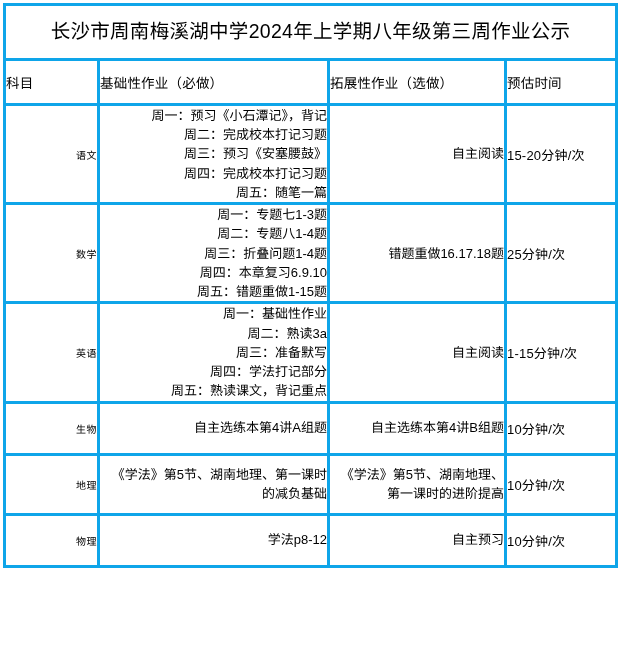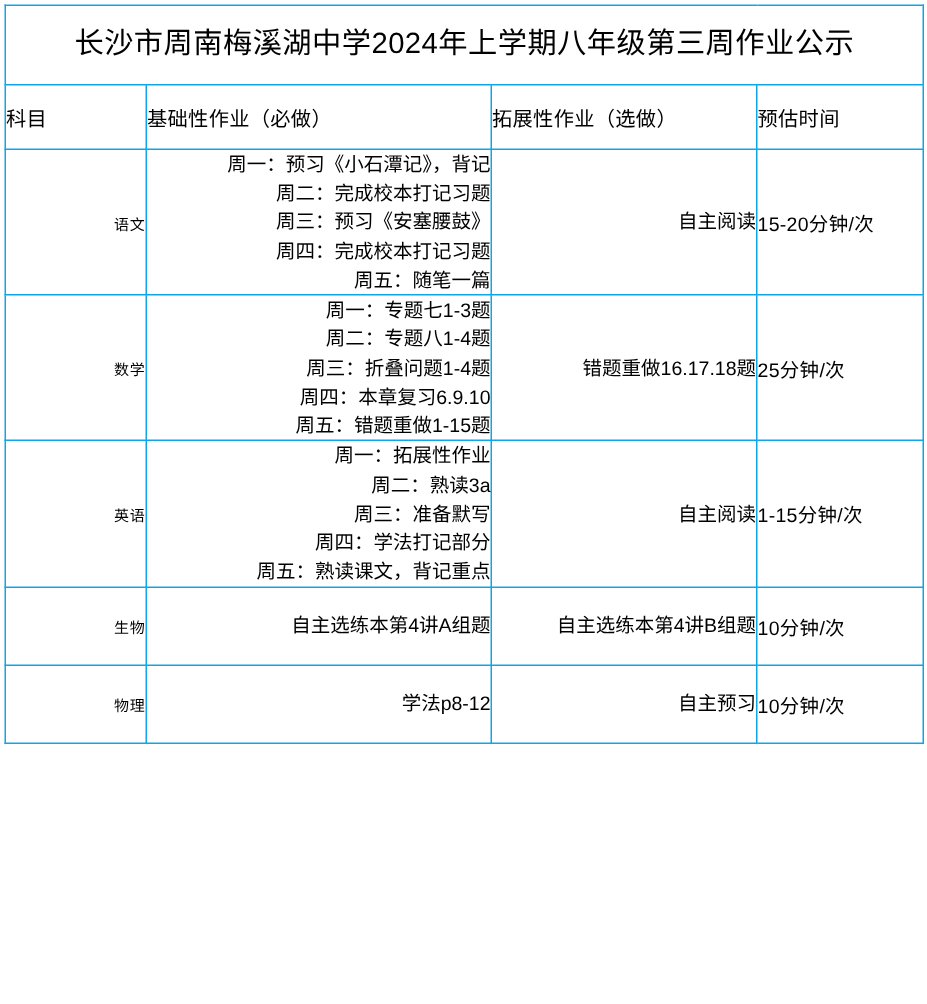--- a/index.html
+++ b/index.html
@@ -22,21 +22,21 @@
     position: relative;
   }
   table.hw-table {
     border-collapse: collapse;
     table-layout: fixed;
     width: 612px;
     margin: 3px 3px 0 3px;
   }
   table.hw-table td,
   table.hw-table th {
-    border: 1px solid #0ea5e9;
+    border: 3px solid #0ea5e9;
     padding: 0;
     vertical-align: middle;
     font-weight: normal;
   }
   
   .title-cell {
     height: 52px;
     text-align: center;
     font-size: 19.5px;
     font-weight: bold;
@@ -120,38 +120,44 @@
 周二：专题八1-4题
 周三：折叠问题1-4题
 周四：本章复习6.9.10
 周五：错题重做1-15题</td>
         <td class="body-cell">错题重做16.17.18题</td>
         <td class="time-cell">25分钟/次</td>
       </tr>
 
       <tr class="row-tall">
         <td class="subject-cell">英语</td>
-        <td class="body-cell">周一：拓展性作业
+        <td class="body-cell">周一：基础性作业
 周二：熟读3a
 周三：准备默写
 周四：学法打记部分
 周五：熟读课文，背记重点</td>
         <td class="body-cell">自主阅读</td>
         <td class="time-cell">1-15分钟/次</td>
       </tr>
 
 
 
       <tr class="row-short">
         <td class="subject-cell">生物</td>
         <td class="body-cell">自主选练本第4讲A组题</td>
         <td class="body-cell">自主选练本第4讲B组题</td>
         <td class="time-cell">10分钟/次</td>
       </tr>
 
+      <tr class="row-mid">
+        <td class="subject-cell">地理</td>
+        <td class="body-cell">《学法》第5节、湖南地理、第一课时的减负基础</td>
+        <td class="body-cell">《学法》第5节、湖南地理、第一课时的进阶提高</td>
+        <td class="time-cell">10分钟/次</td>
+      </tr>
 
       <tr class="row-short">
         <td class="subject-cell">物理</td>
         <td class="body-cell">学法p8-12</td>
         <td class="body-cell">自主预习</td>
         <td class="time-cell">10分钟/次</td>
       </tr>
     </tbody>
   </table>
 </div>

